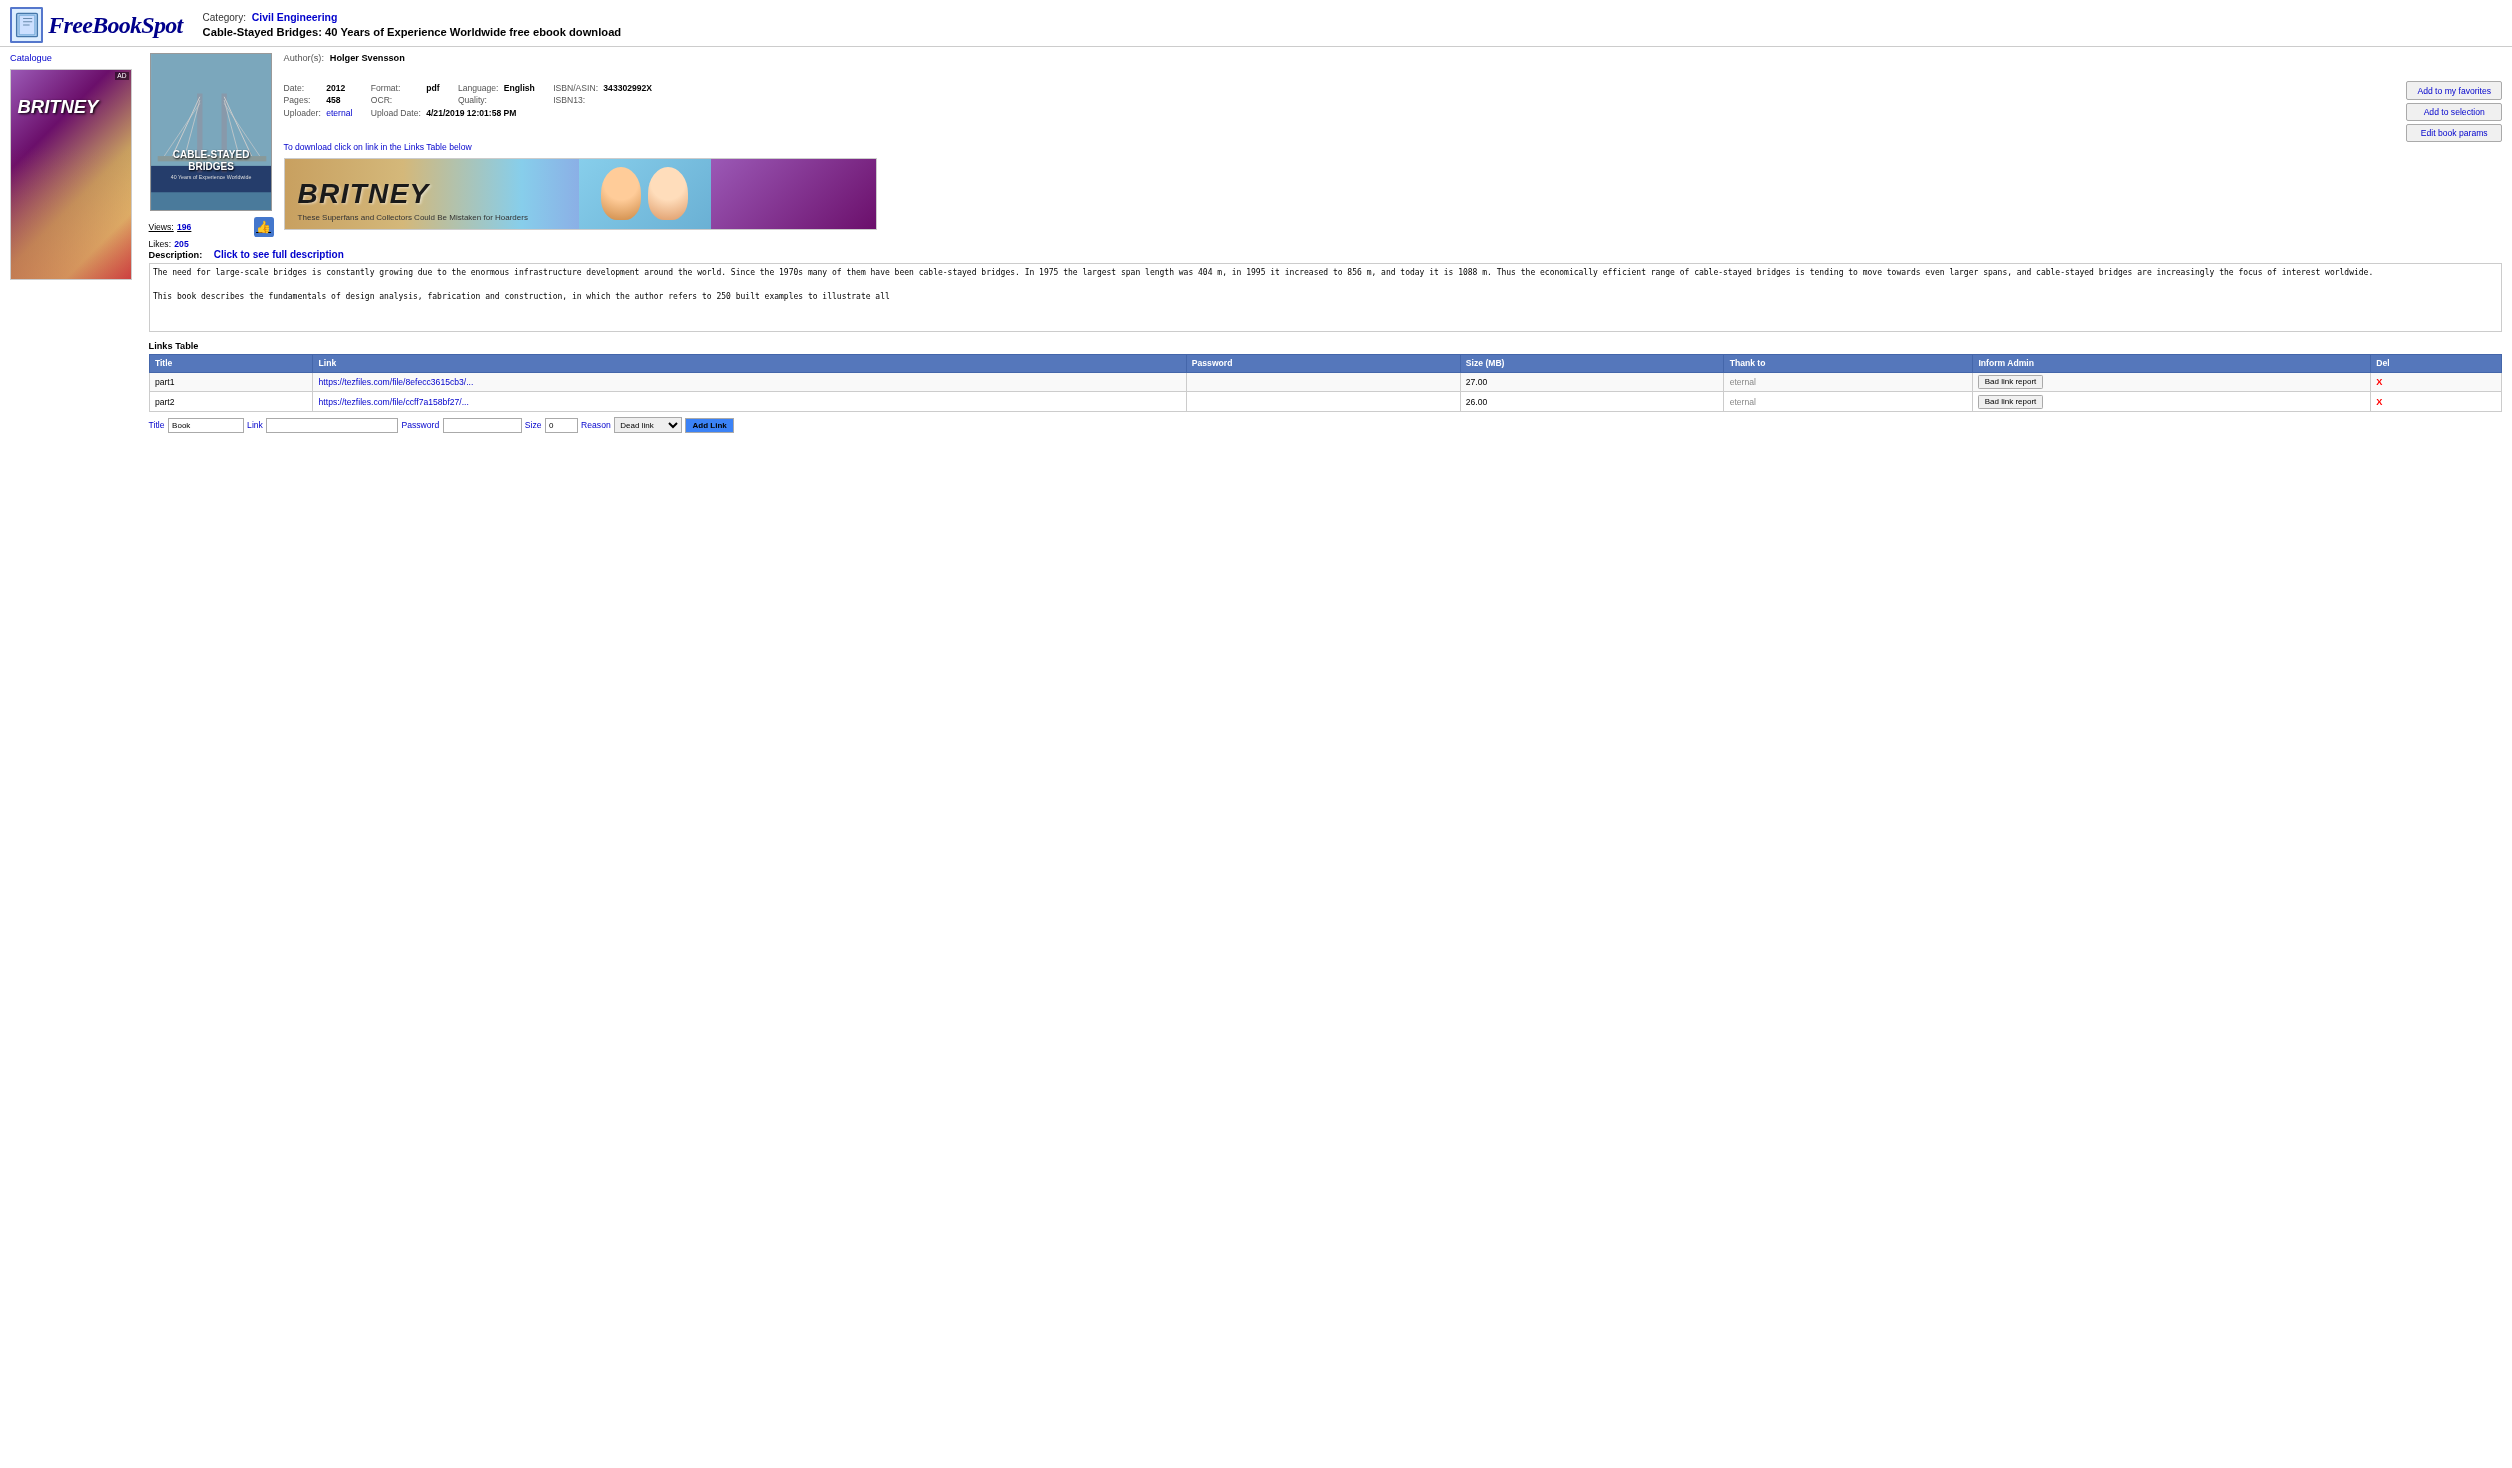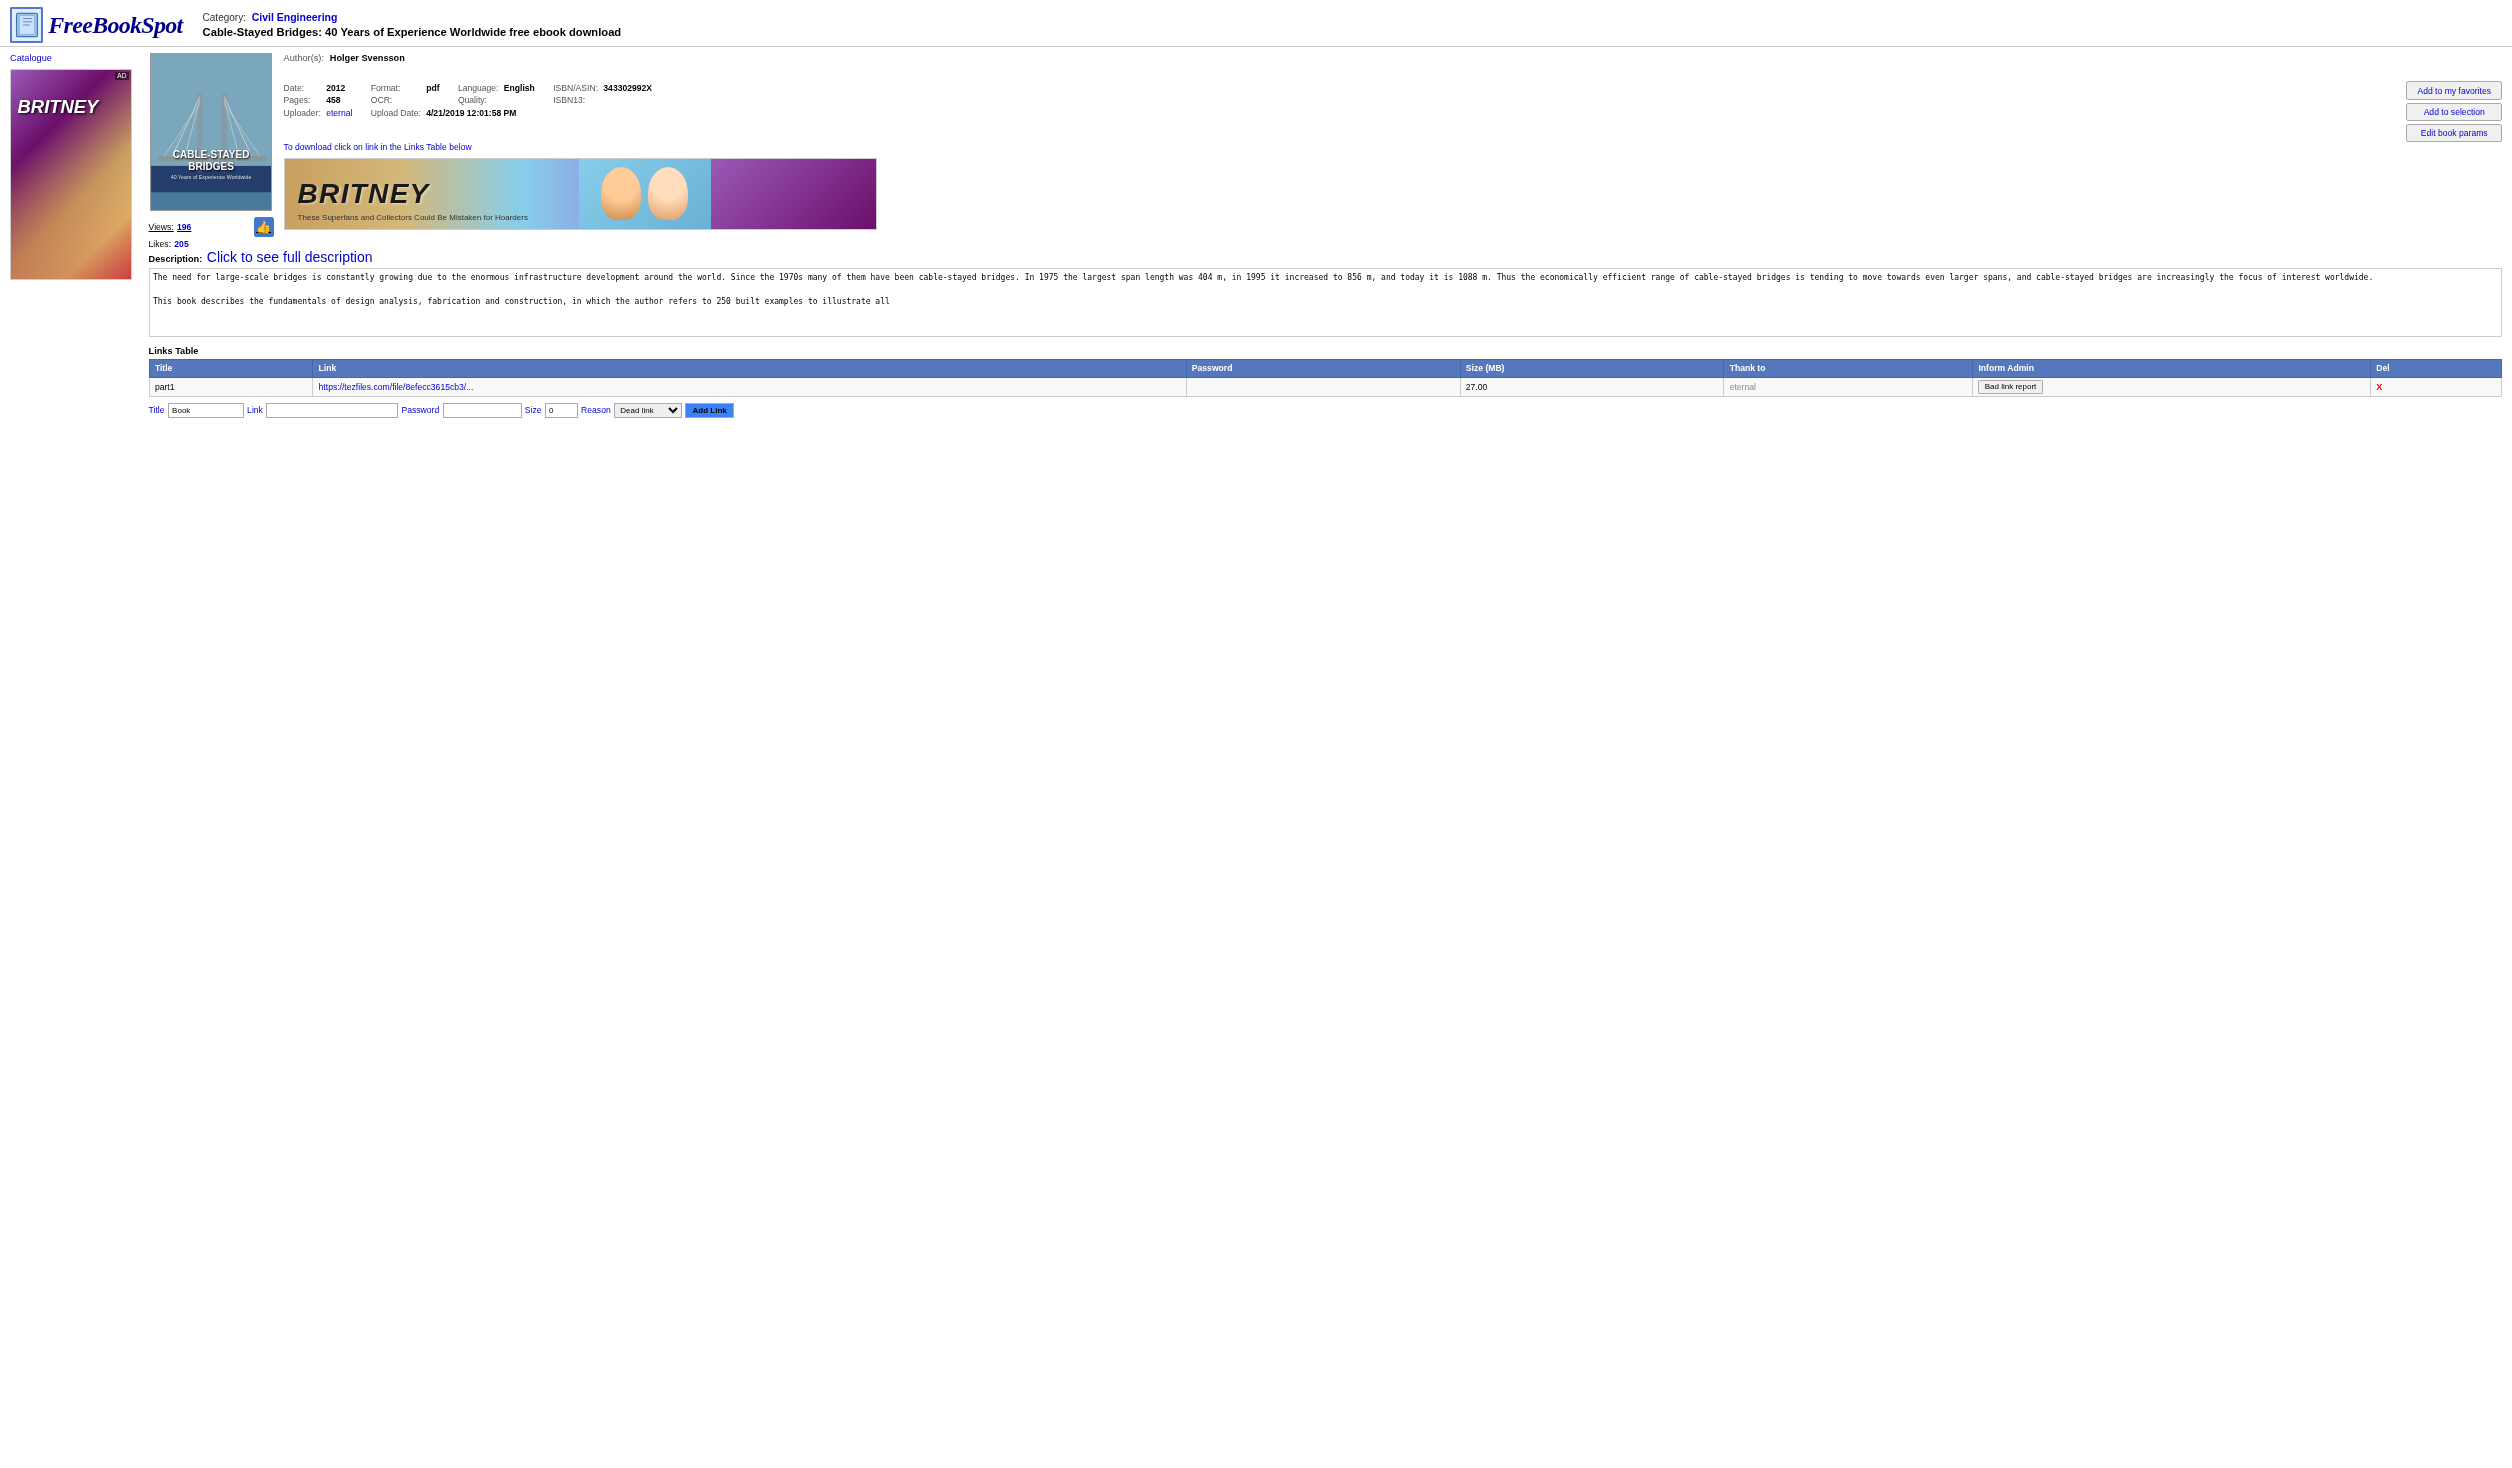--- a/index.html
+++ b/index.html
@@ -473,21 +473,21 @@
           </div>
           <div style="position:absolute;right:0;top:0;bottom:0;width:165px;background:linear-gradient(135deg,#9b59b6,#6B0F6B);"></div>
         </div>
 
       </div>
     </div>
 
     <div id="description-section">
       <div id="description-header">
         <span>Description:</span>
-        <a href="#" style="margin-left:2px;font-weight:normal;font-size:14px;">Click to see full description</a>
+        <a href="#" style="margin-left:9px;font-weight:bold;font-size:10px;">Click to see full description</a>
       </div>
       <textarea id="description-text" class="scrollbar-visible" readonly="" style="">The need for large-scale bridges is constantly growing due to the enormous infrastructure development around the world. Since the 1970s many of them have been cable-stayed bridges. In 1975 the largest span length was 404 m, in 1995 it increased to 856 m, and today it is 1088 m. Thus the economically efficient range of cable-stayed bridges is tending to move towards even larger spans, and cable-stayed bridges are increasingly the focus of interest worldwide.
 
 This book describes the fundamentals of design analysis, fabrication and construction, in which the author refers to 250 built examples to illustrate all</textarea>
     </div>
 
     <div id="links-section">
       <div id="links-table-header">Links Table</div>
       <table id="links-table">
         <thead>
@@ -504,20 +504,29 @@
         <tbody id="links-table-body">
         <tr>
     <td>part1</td>
     <td><a href="#">https://tezfiles.com/file/8efecc3615cb3/...</a></td>
     <td></td>
     <td>27.00</td>
     <td><a href="#" style="color:#888;">eternal</a></td>
     <td><button class="bad-link-btn">Bad link report</button></td>
     <td><span class="del-link">X</span></td>
   </tr>
+            <tr>
+    <td>part2</td>
+    <td><a href="#">https://tezfiles.com/file/ccff7a158bf27/...</a></td>
+    <td></td>
+    <td>26.00</td>
+    <td><a href="#" style="color:#888;">eternal</a></td>
+    <td><button class="bad-link-btn">Bad link report</button></td>
+    <td><span class="del-link">X</span></td>
+  </tr>
           </tbody>
       </table>
 
       <div id="add-link-row">
         <span class="add-link-label">Title</span>
         <input type="text" class="add-link-input" style="width: 76px;" value="Book">
 
         <span class="add-link-label">Link</span>
         <input type="text" class="add-link-input" style="width: 132px;">
 

